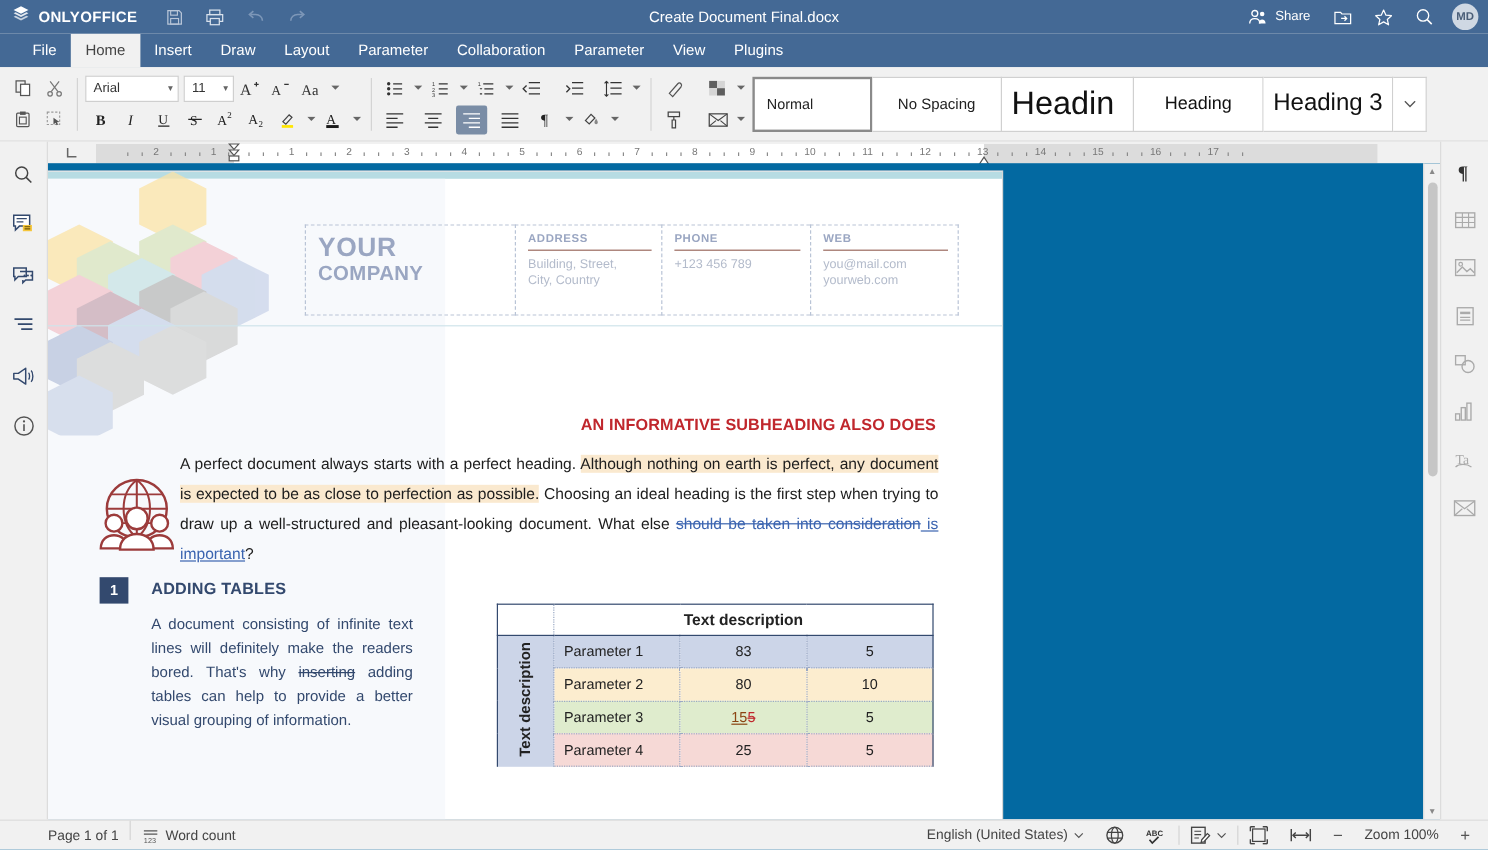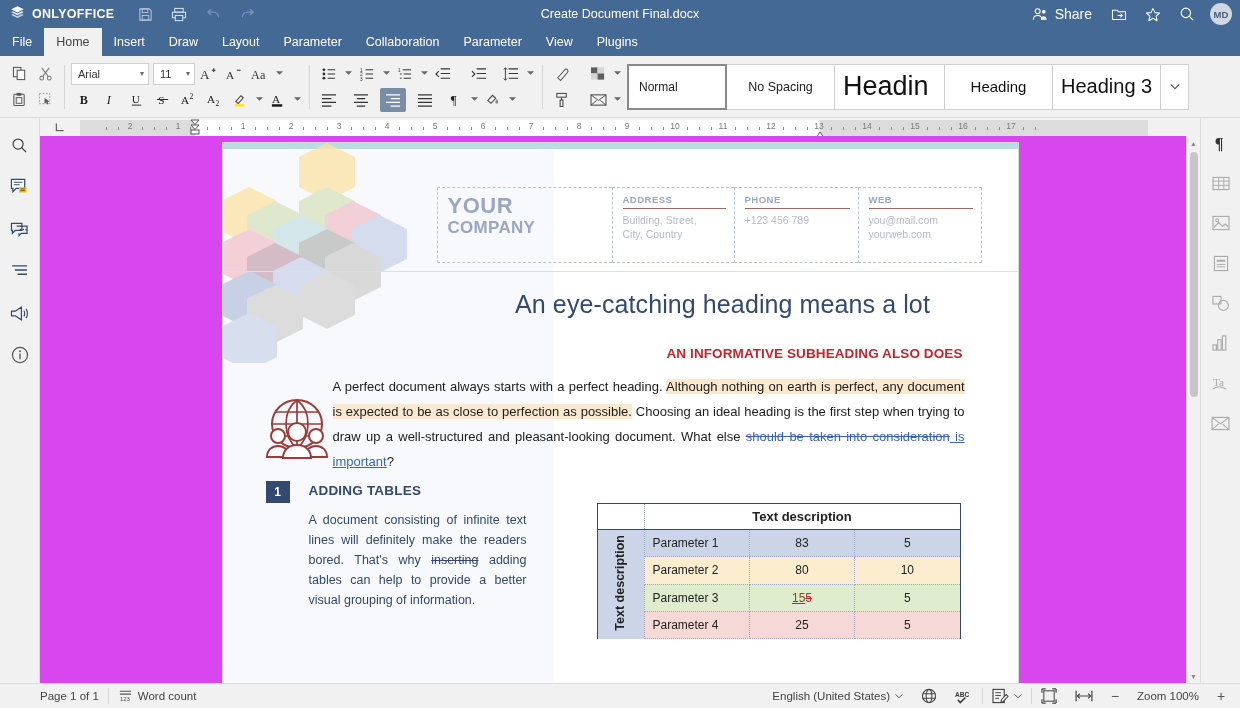--- a/index.html
+++ b/index.html
@@ -24,33 +24,33 @@
   }
   .doc-title {
     position: absolute; left: 0; right: 0; text-align: center;
     font-size: 12.5px; pointer-events: none;
   }
   .tb-right {
     margin-left: auto; display: flex; align-items: center; padding-right: 8px;
     position: relative; z-index: 2;
   }
   .share-btn {
-    display: flex; align-items: center; gap: 6px; font-size: 14px;
+    display: flex; align-items: center; gap: 6px; font-size: 11px;
     padding: 0 10px; height: 28px; cursor: pointer;
   }
   .avatar {
     width: 22px; height: 22px; border-radius: 50%; background: #cfd8e3; color: #4a5e78;
     font-size: 9.5px; font-weight: bold; display: flex; align-items: center; justify-content: center;
     margin-left: 6px; cursor: pointer;
   }
 
   
   .menubar {
     height: 28px; background: #446995; display: flex; align-items: stretch;
-    padding-left: 0;
+    padding-left: 15px;
   }
   .menu-tab {
     padding: 0 12px; display: flex; align-items: center; font-size: 12.5px;
     color: #fff; cursor: pointer; height: 28px;
   }
   .menu-tab.active { background: #f1f1f1; color: #444; font-weight: normal; }
 
   
   .ribbon {
     height: 62px; background: #f1f1f1; display: flex; align-items: center;
@@ -116,22 +116,22 @@
     border: none;
   }
   .ruler .mzone { position: absolute; top: 0; bottom: 0; background: #dcdcdc; }
   .ruler-ticks { position: absolute; inset: 0; }
   .rtick { position: absolute; top: 7px; width: 1px; height: 3px; background: #8a8a8a; }
   .rnum { position: absolute; top: 1px; font-size: 8.5px; color: #777; transform: translateX(-50%); }
   .indent-marker { position: absolute; width: 9px; height: 14px; }
 
   
   .canvas {
-    flex: 1; background: #d946ef; overflow: hidden; position: relative;
-    display: flex; justify-content: center;
+    flex: 1; background: #0369a1; overflow: hidden; position: relative;
+    display: flex; 
   }
   .page {
     width: 795px; background: #fff; margin-top: 7px; position: relative;
     box-shadow: 0 0 0 1px #d7d7d7; overflow: hidden; height: 100%;
   }
   .page-topline { height: 6px; background: #b7dce3; }
   .left-band {
     position: absolute; left: 0; top: 6px; width: 331px; bottom: 0; background: #f7f9fc;
   }
   .hexes { position: absolute; left: -2px; top: 0px; width: 200px; height: 220px; }
@@ -241,21 +241,21 @@
     display: flex; flex-direction: column; align-items: center; padding-top: 12px; gap: 14px;
   }
   .rb-item {
     width: 30px; height: 26px; display: flex; align-items: center; justify-content: center;
     cursor: pointer; border-radius: 2px;
   }
 
   
   .statusbar {
     position: absolute; left: 0; right: 0; bottom: 0; height: 25px; background: #f1f1f1;
-    border-top: 1px solid #dcdcdc; display: flex; align-items: center; font-size: 11.5px;
+    border-top: 1px solid #dcdcdc; display: flex; font-size: 11.5px;
     color: #444;
   }
   .sb-item { display: flex; align-items: center; gap: 5px; padding: 0 9px; height: 25px; cursor: pointer; }
   .sb-static { cursor: default; }
   .sb-sep { width: 1px; height: 16px; background: #d4d4d4; }
   .sb-right { margin-left: auto; display: flex; align-items: center; }
   .zoom-btn {
     width: 26px; height: 25px; display: flex; align-items: center; justify-content: center;
     cursor: pointer; font-size: 14px; color: #555;
   }
@@ -851,21 +851,20 @@
             <span class="hdr-lbl">PHONE</span>
             <div class="hdr-val">+123 456 789</div>
           </div>
           <div class="hdr-cell hdr-web">
             <span class="hdr-lbl">WEB</span>
             <div class="hdr-val">you@mail.com<br>yourweb.com</div>
           </div>
         </div>
         <div class="hdr-rule"></div>
 
-        <div class="doc-h1">An eye-catching heading means a lot</div>
         <div class="doc-h2">AN INFORMATIVE SUBHEADING ALSO DOES</div>
 
         <div class="doc-para">
           <span>A perfect document always starts with a perfect heading. </span><span class="hl">Although nothing on earth is perfect, any document is expected to be as close to perfection as possible.</span><span> Choosing an ideal heading is the first step when trying to draw up a well-structured and pleasant-looking document. What else </span><span class="del">should be taken into consideration</span><span class="ins"> is important</span><span>?</span>
         </div>
 
         <svg class="globe-ico" width="68" height="62" viewBox="0 0 68 62">
           <ellipse cx="34" cy="26" rx="25" ry="24" fill="none" stroke="#9c3b3b" stroke-width="2"></ellipse>
           <path d="M34 2v48M9 26h50M34 2c-8 6-11 15-11 24s3 18 11 24M34 2c8 6 11 15 11 24s-3 18-11 24" fill="none" stroke="#9c3b3b" stroke-width="1.7"></path>
           <path d="M13 14h42M13 38h42" fill="none" stroke="#9c3b3b" stroke-width="1.5"></path>

